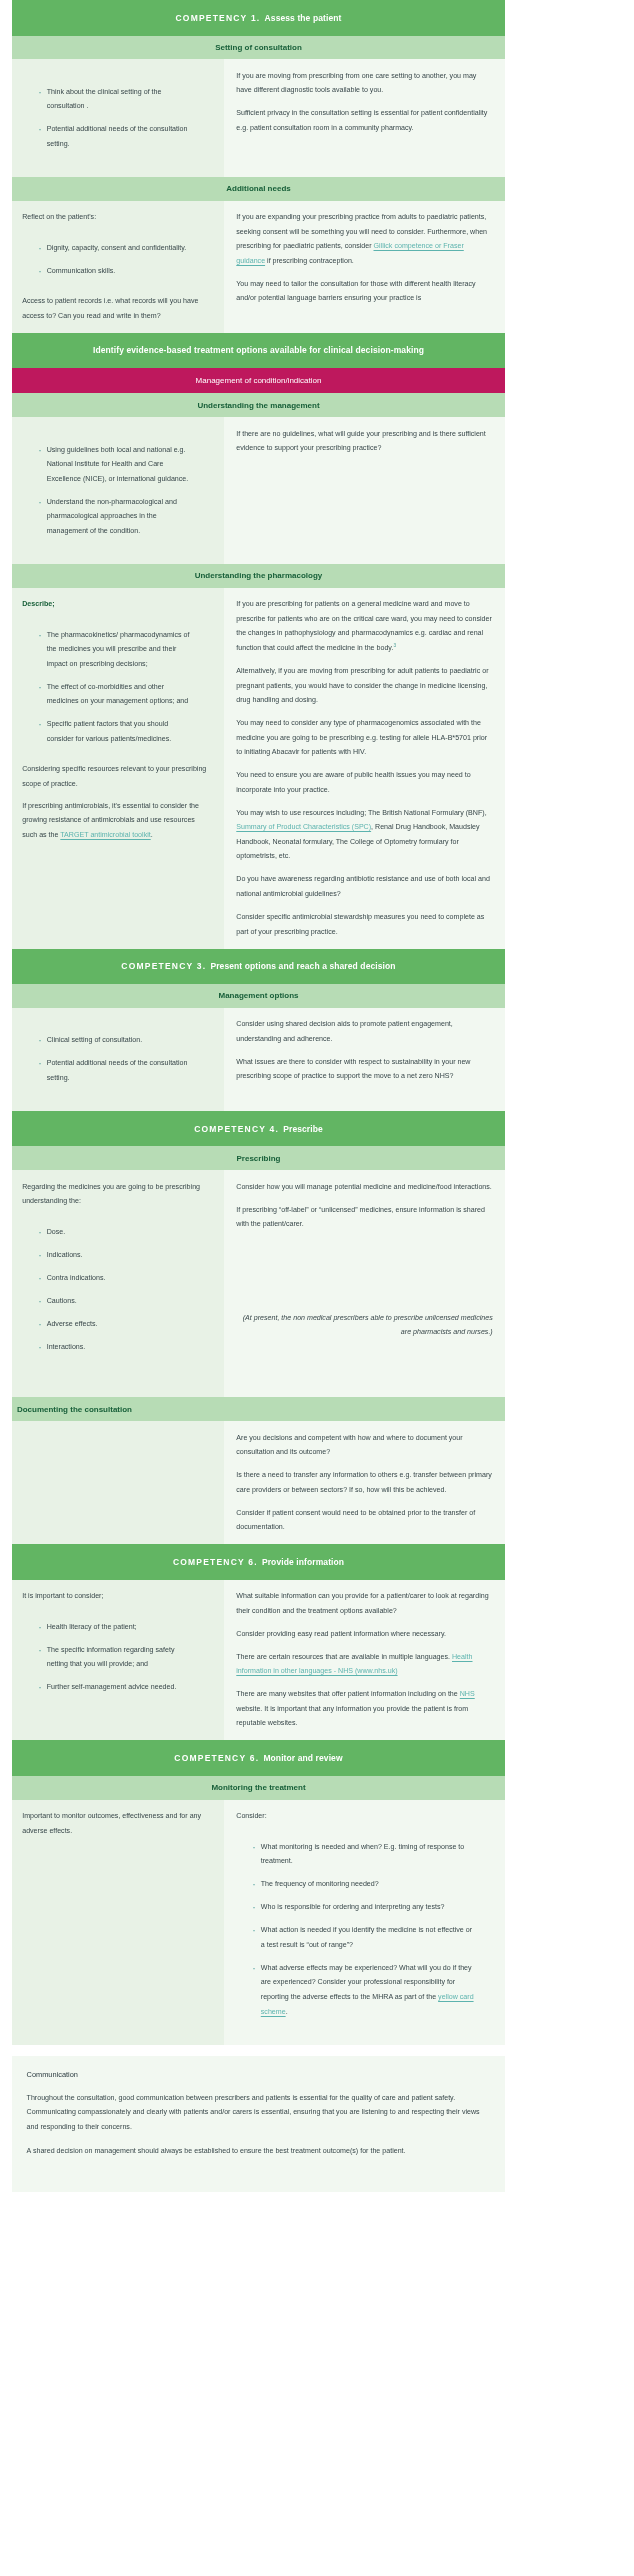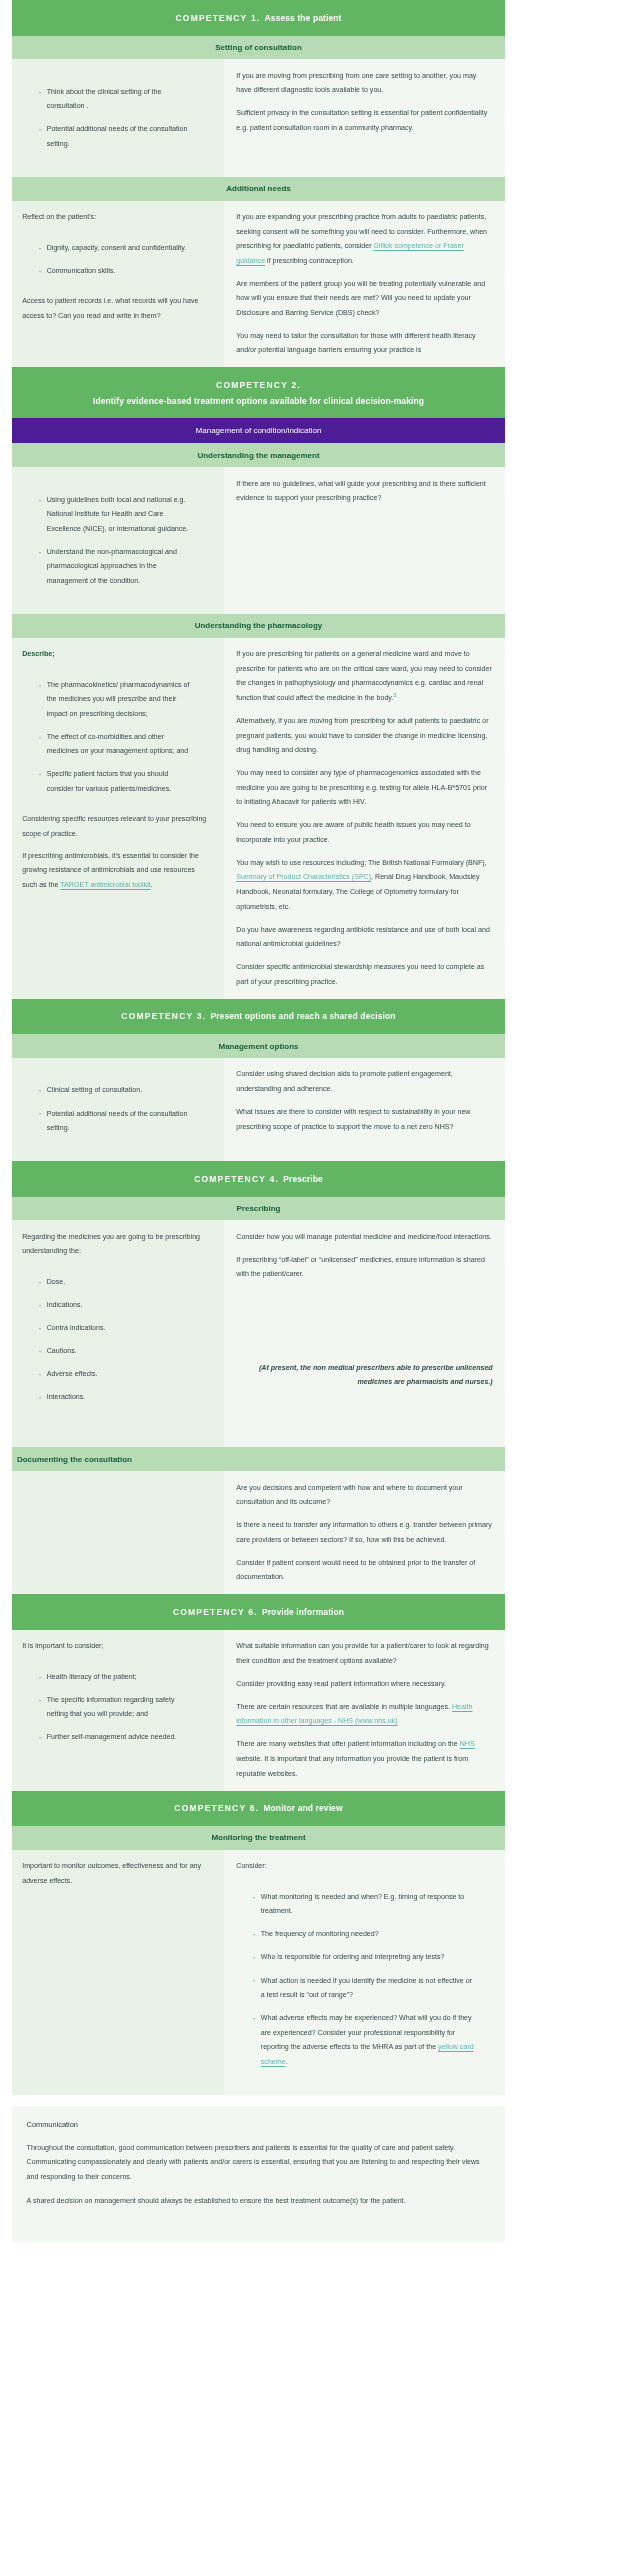--- a/index.html
+++ b/index.html
@@ -32,21 +32,21 @@
     font-size: 8.5px;
     font-weight: bold;
     letter-spacing: 0.1px;
   }
   .comp-banner.inline .comp-num { margin-right: 4.2px; }
   .comp-banner.stacked .comp-num { display: block; margin-bottom: 3.2px; }
   .comp-banner.stacked .comp-title { display: block; }
 
   
   .band-mid {
-    background: #4c1d95;
+    background: #be185d;
     color: #ffffff;
     text-align: center;
     font-size: 8px;
     padding: 8px 5.3px;
   }
 
   
   .band-light {
     background: #b7dcb5;
     color: #19603a;
@@ -121,21 +121,20 @@
 
   sup.ref { color: #4f9f9a; font-size: 4.8px; vertical-align: super; }
 
   .italic-note {
     font-style: italic;
     text-align: right;
     font-size: 7.1px;
     line-height: 2.05;
     color: #38474a;
     margin-top: 79px;
-    font-weight: bold;
   }
 
   .spacer { height: 11.6px; background: #ffffff; }
 
   
   .comm-box {
     background: #f2f8f1;
     padding: 13.8px 15px 18px 15px;
   }
   .comm-title {
@@ -184,27 +183,25 @@
     <div class="col-left">
       <div class="lead">Reflect on the patient's:</div>
       <ul class="bl">
         <li>Dignity, capacity, consent and confidentiality.</li>
         <li>Communication skills.</li>
       </ul>
       <div class="lead" style="margin-top:9.5px;margin-bottom:0">Access to patient records i.e. what records will you have access to? Can you read and write in them?</div>
     </div>
     <div class="col-right txt">
       <p><span>If you are expanding your prescribing practice from adults to paediatric patients, seeking consent will be something you will need to consider. Furthermore, when prescribing for paediatric patients, consider </span><a class="lnk">Gillick competence or Fraser guidance</a><span> if prescribing contraception.</span></p>
-      <p>Are members of the patient group you will be treating potentially vulnerable and how will you ensure that their needs are met? Will you need to update your Disclosure and Barring Service (DBS) check?</p>
       <p>You may need to tailor the consultation for those with different health literacy and/or potential language barriers ensuring your practice is</p>
     </div>
   </div>
 
   <div class="comp-banner stacked">
-    <span class="comp-num">COMPETENCY 2.</span>
     <span class="comp-title">Identify evidence-based treatment options available for clinical decision-making</span>
   </div>
 
   <div class="band-mid">Management of condition/indication</div>
 
   <div class="band-light">Understanding the management</div>
 
   <div class="row">
     <div class="col-left">
       <ul class="bl">

